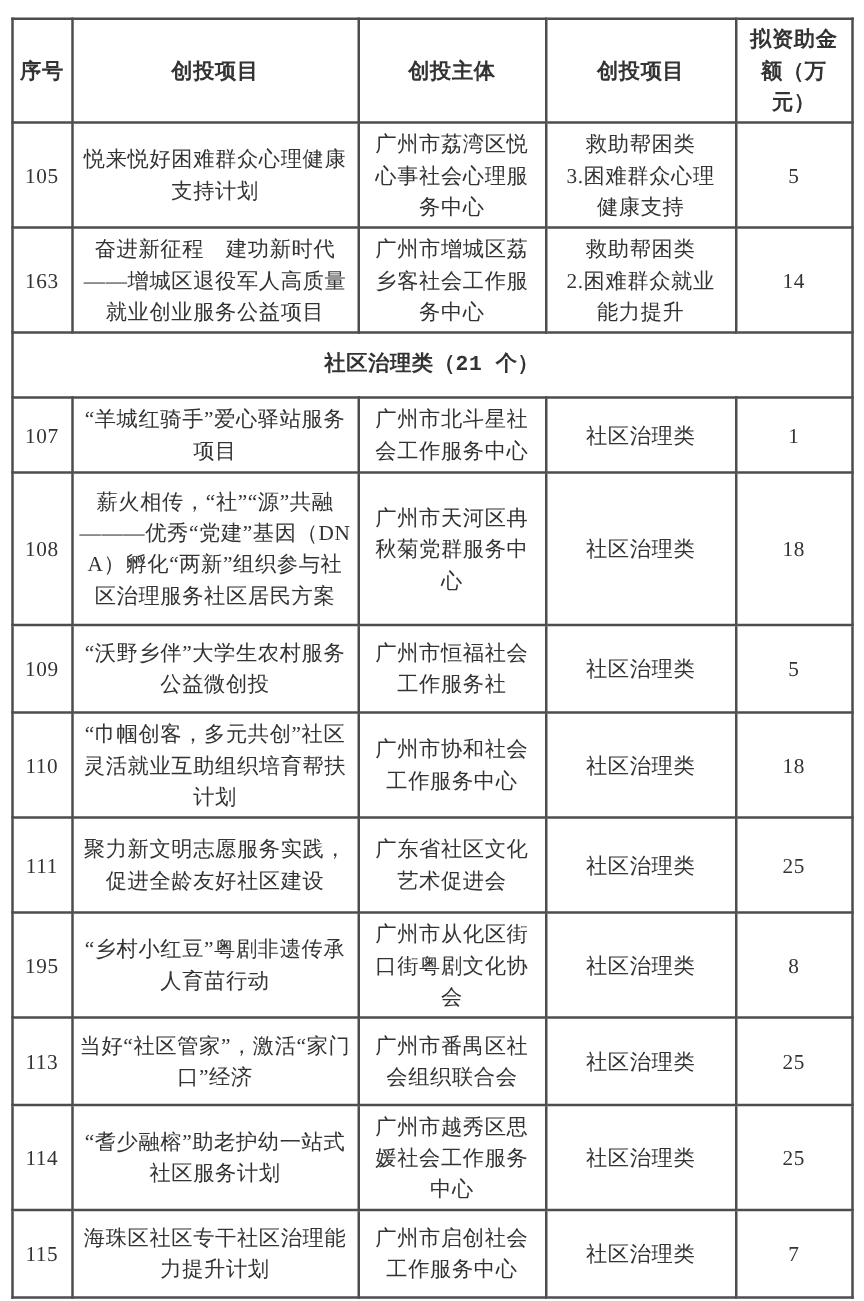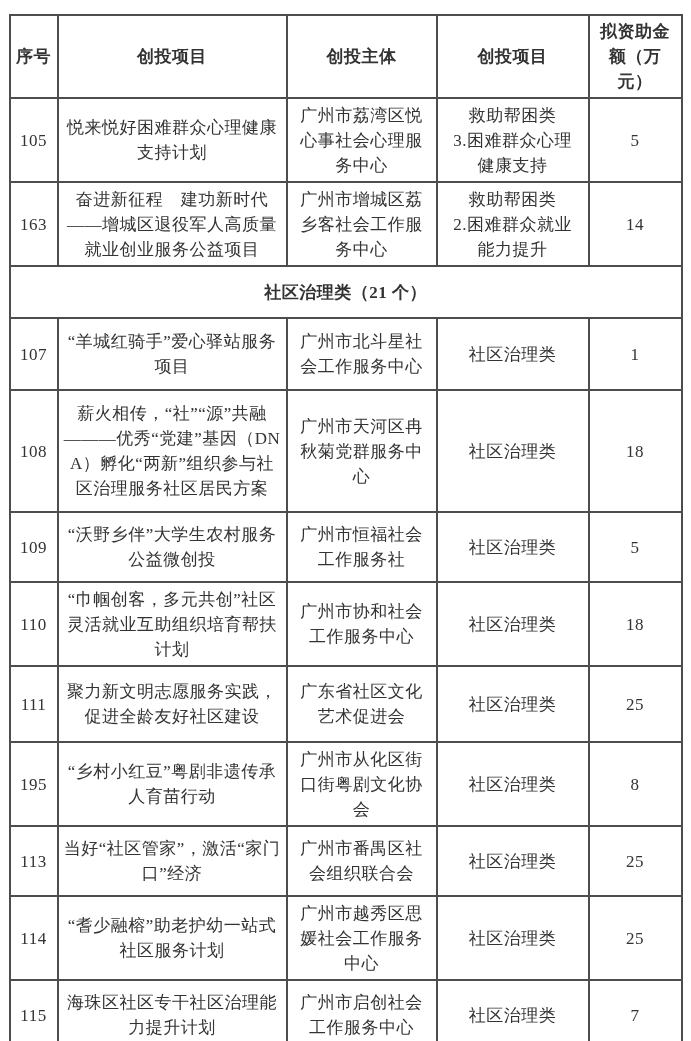--- a/index.html
+++ b/index.html
@@ -44,22 +44,22 @@
   }
   td.section-cell {
     font-weight: bold;
     font-size: 18px;
     letter-spacing: 1px;
   }
   
   tr.r-head { height: 74px; }
   tr.r-0    { height: 84px; }
   tr.r-1    { height: 84px; }
-  tr.r-sec  { height: 52px; }
-  tr.r-2    { height: 72px; }
+  tr.r-sec  { height: 52px; font-family: Liberation Mono, monospace; }
+  tr.r-2    { height: 60px; }
   tr.r-3    { height: 122px; }
   tr.r-4    { height: 70px; }
   tr.r-5    { height: 84px; }
   tr.r-6    { height: 76px; }
   tr.r-7    { height: 84px; }
   tr.r-8    { height: 70px; padding-left: 28px; }
   tr.r-9    { height: 84px; }
   tr.r-10   { height: 70px; }
 </style>
 </head>

